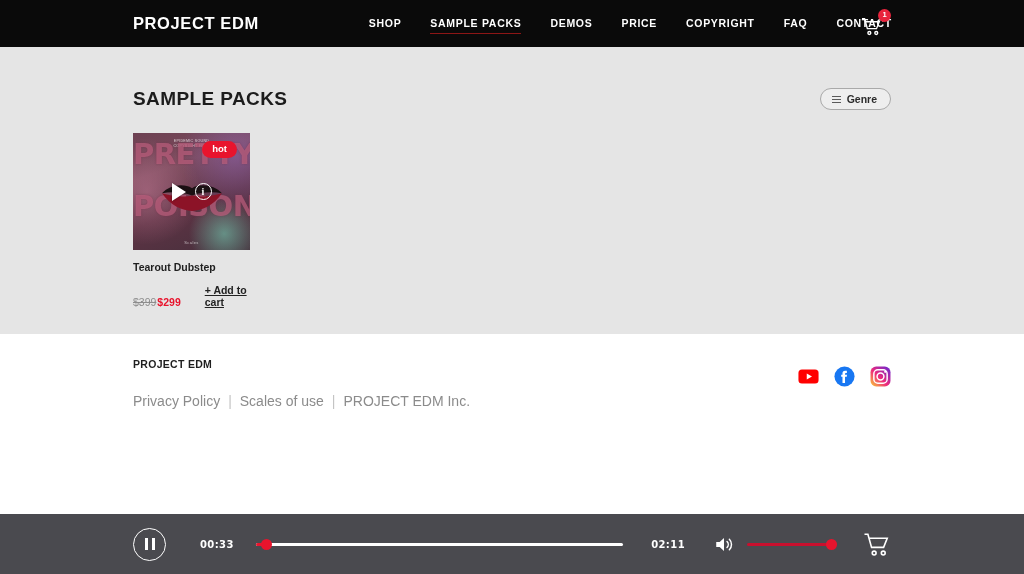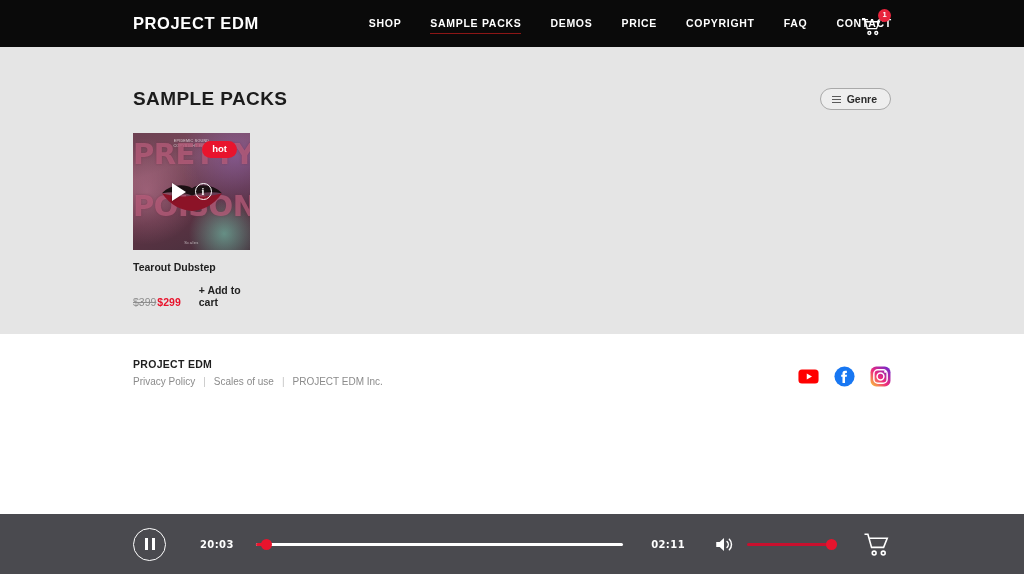--- a/index.html
+++ b/index.html
@@ -242,47 +242,48 @@
   .card-price-row {
     margin-top: 11px;
     display: flex;
     align-items: flex-end;
     gap: 1px;
     font-size: 10.5px;
   }
   .price-old { color: #8d8d8d; text-decoration: line-through; }
   .price-new { color: #e8142d; font-weight: bold; }
   .add-cart {
-    margin-left: 17px;
+    margin-left: 23px;
     font-size: 10.5px;
     font-weight: bold;
     color: #222222;
     cursor: pointer;
+    text-decoration: underline;
   }
 
   
   .footer {
     background: #ffffff;
     padding: 24px 133px 0 133px;
     display: flex;
     align-items: flex-start;
     justify-content: space-between;
   }
   .footer-brand {
     font-size: 10.5px;
     font-weight: bold;
     color: #1f1f1f;
     letter-spacing: 0.3px;
   }
   .footer-links {
-    margin-top: 6px;
+    margin-top: 23px;
     display: flex;
     align-items: center;
     gap: 8px;
-    font-size: 10px;
+    font-size: 14px;
     color: #8b8b8b;
     justify-content: flex-end;
   }
   .footer-links a { color: #8b8b8b; text-decoration: none; cursor: pointer; }
   .sep { color: #c4c4c4; }
   .socials { display: flex; align-items: center; gap: 15px; margin-top: 8px; }
   .social { width: 21px; height: 21px; cursor: pointer; display: block; }
 
   
   .player {
@@ -504,21 +505,21 @@
     </svg>
   </div>
 </div>
 
 <div class="player">
   <div class="pause-btn">
     <i></i>
       <i></i>
   </div>
 
-  <div class="time left">20:03</div>
+  <div class="time left">00:33</div>
 
   <div class="progress">
     <div class="progress-track"></div>
     <div class="progress-filled" style="width: 2%;"></div>
     <div class="progress-thumb" style="left: 2%;"></div>
   </div>
 
   <div class="time right">02:11</div>
 
   <svg class="speaker" width="22" height="19" viewBox="0 0 24 22">

